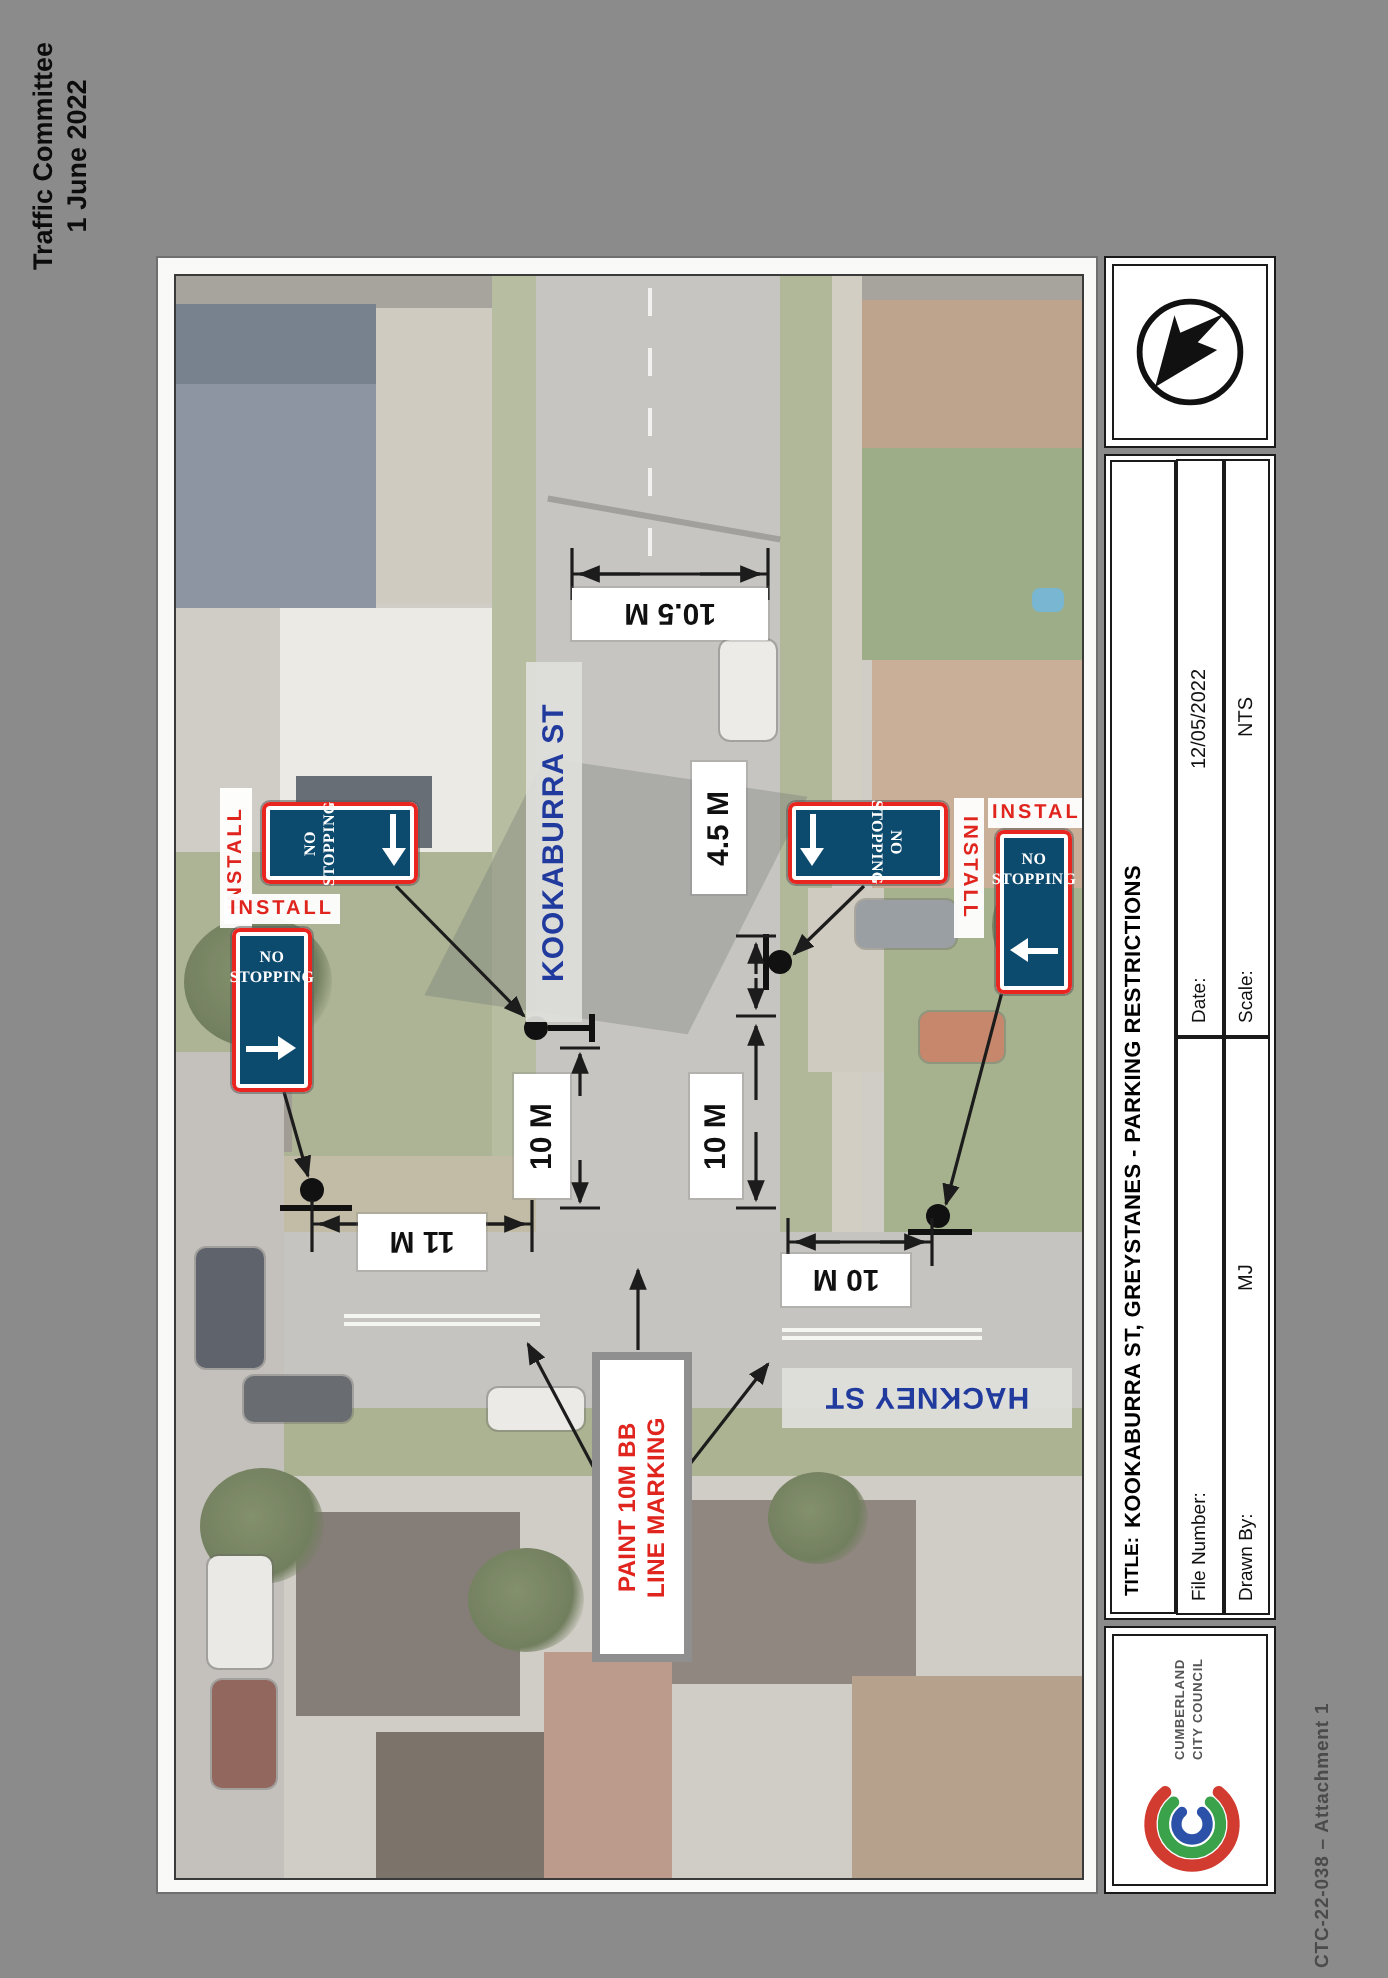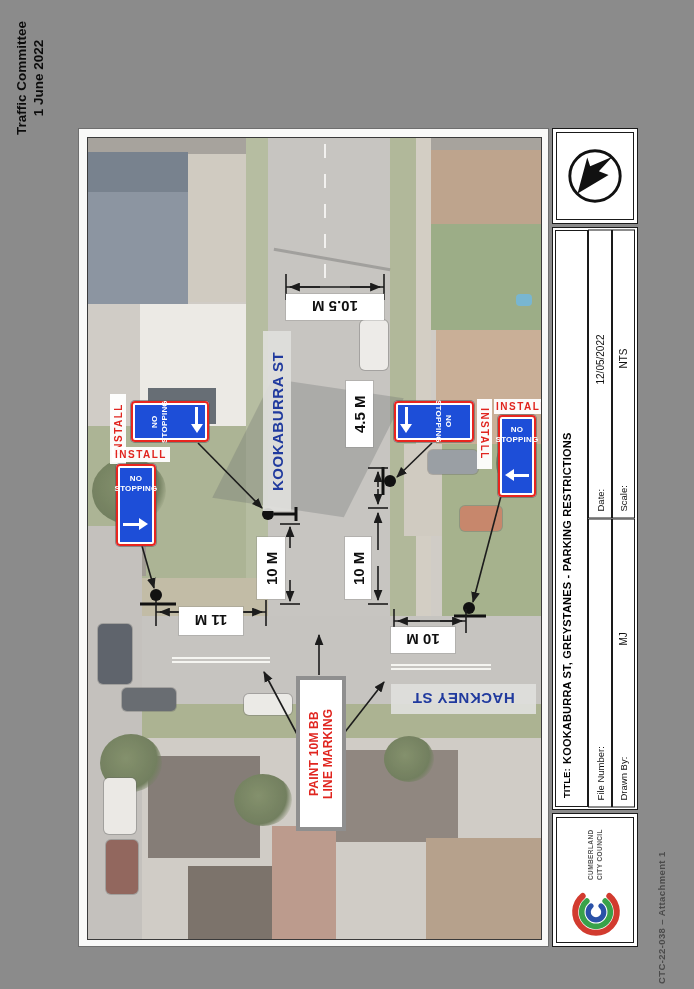--- a/index.html
+++ b/index.html
@@ -28,22 +28,22 @@
     background:radial-gradient(circle at 42% 42%, #6d7c51 0%, #586741 62%, rgba(88,103,65,0) 78%);}
   .car{position:absolute;border-radius:5px;box-shadow:0 0 0 1px rgba(70,70,70,.35);}
   .bb{position:absolute;height:6px;border-top:2px solid #f4f3ef;border-bottom:2px solid #f4f3ef;box-sizing:border-box;}
 
   
   svg.ann{position:absolute;inset:0;z-index:5;}
   .dim{position:absolute;background:#ffffff;color:#101010;font-weight:700;font-size:15px;
     display:flex;align-items:center;justify-content:center;z-index:6;box-shadow:0 0 0 1px rgba(120,120,120,.25);}
   .street{position:absolute;background:rgba(223,223,220,.93);color:#203a9e;font-weight:700;
     font-size:15px;letter-spacing:.5px;display:flex;align-items:center;justify-content:center;z-index:6;}
-  .sign{position:absolute;background:#1d4ed8;border-radius:4px;z-index:7;
-    box-shadow:inset 0 0 0 2px #e8251f, inset 0 0 0 4px #ffffff, 0 0 0 1px rgba(90,90,90,.55);}
+  .sign{position:absolute;background:#0c4a6e;border-radius:4px;z-index:7;
+    box-shadow:inset 0 0 0 2px #e8251f, inset 0 0 0 4px #ffffff, 0 0 0 1px rgba(90,90,90,.55);font-family:Liberation Serif, serif;}
   .install{position:absolute;background:rgba(255,255,255,.95);color:#e0251f;font-weight:800;
     font-size:10px;letter-spacing:1.5px;display:flex;align-items:center;justify-content:center;z-index:7;}
   .signtext{position:absolute;color:#fff;font-weight:700;font-size:8px;line-height:1.2;
     text-align:center;letter-spacing:.2px;display:flex;align-items:center;justify-content:center;}
   .shaft-v{position:absolute;width:3px;background:#fff;}
   .head-down{position:absolute;width:0;height:0;border-left:6px solid transparent;
     border-right:6px solid transparent;border-top:9px solid #fff;}
   .shaft-h{position:absolute;height:3px;background:#fff;}
   .head-right{position:absolute;width:0;height:0;border-top:6px solid transparent;
     border-bottom:6px solid transparent;border-left:9px solid #fff;}

